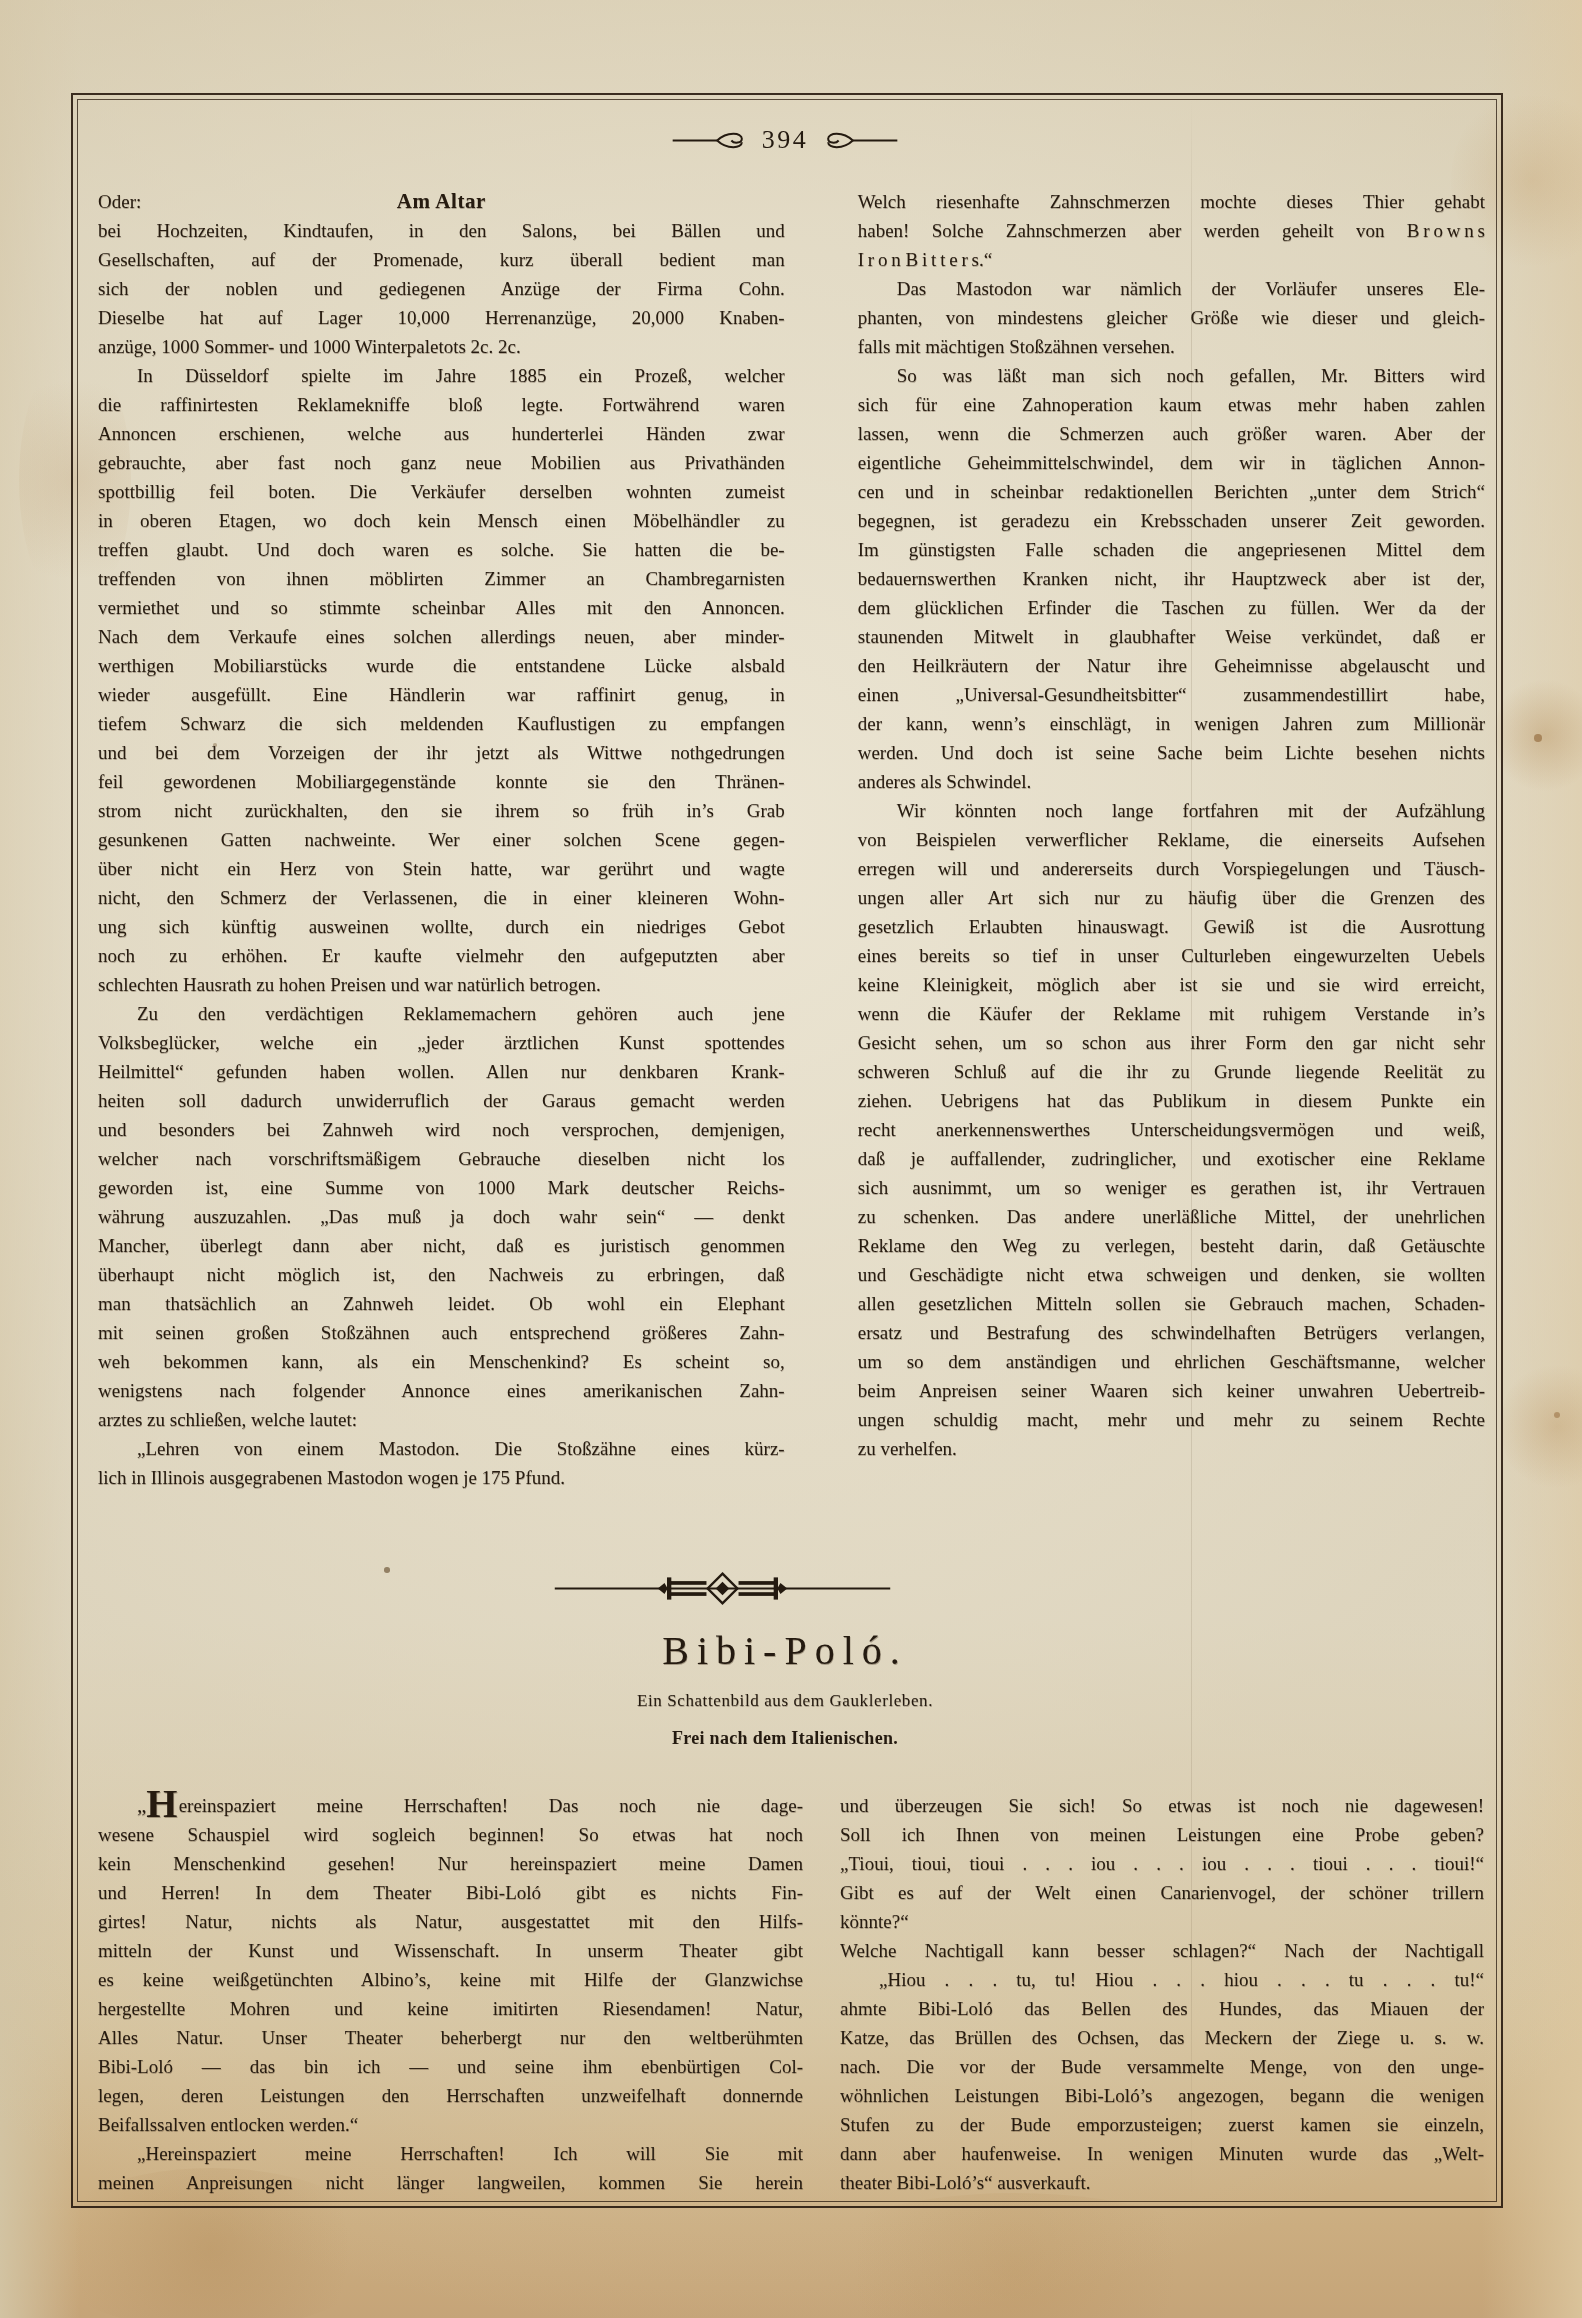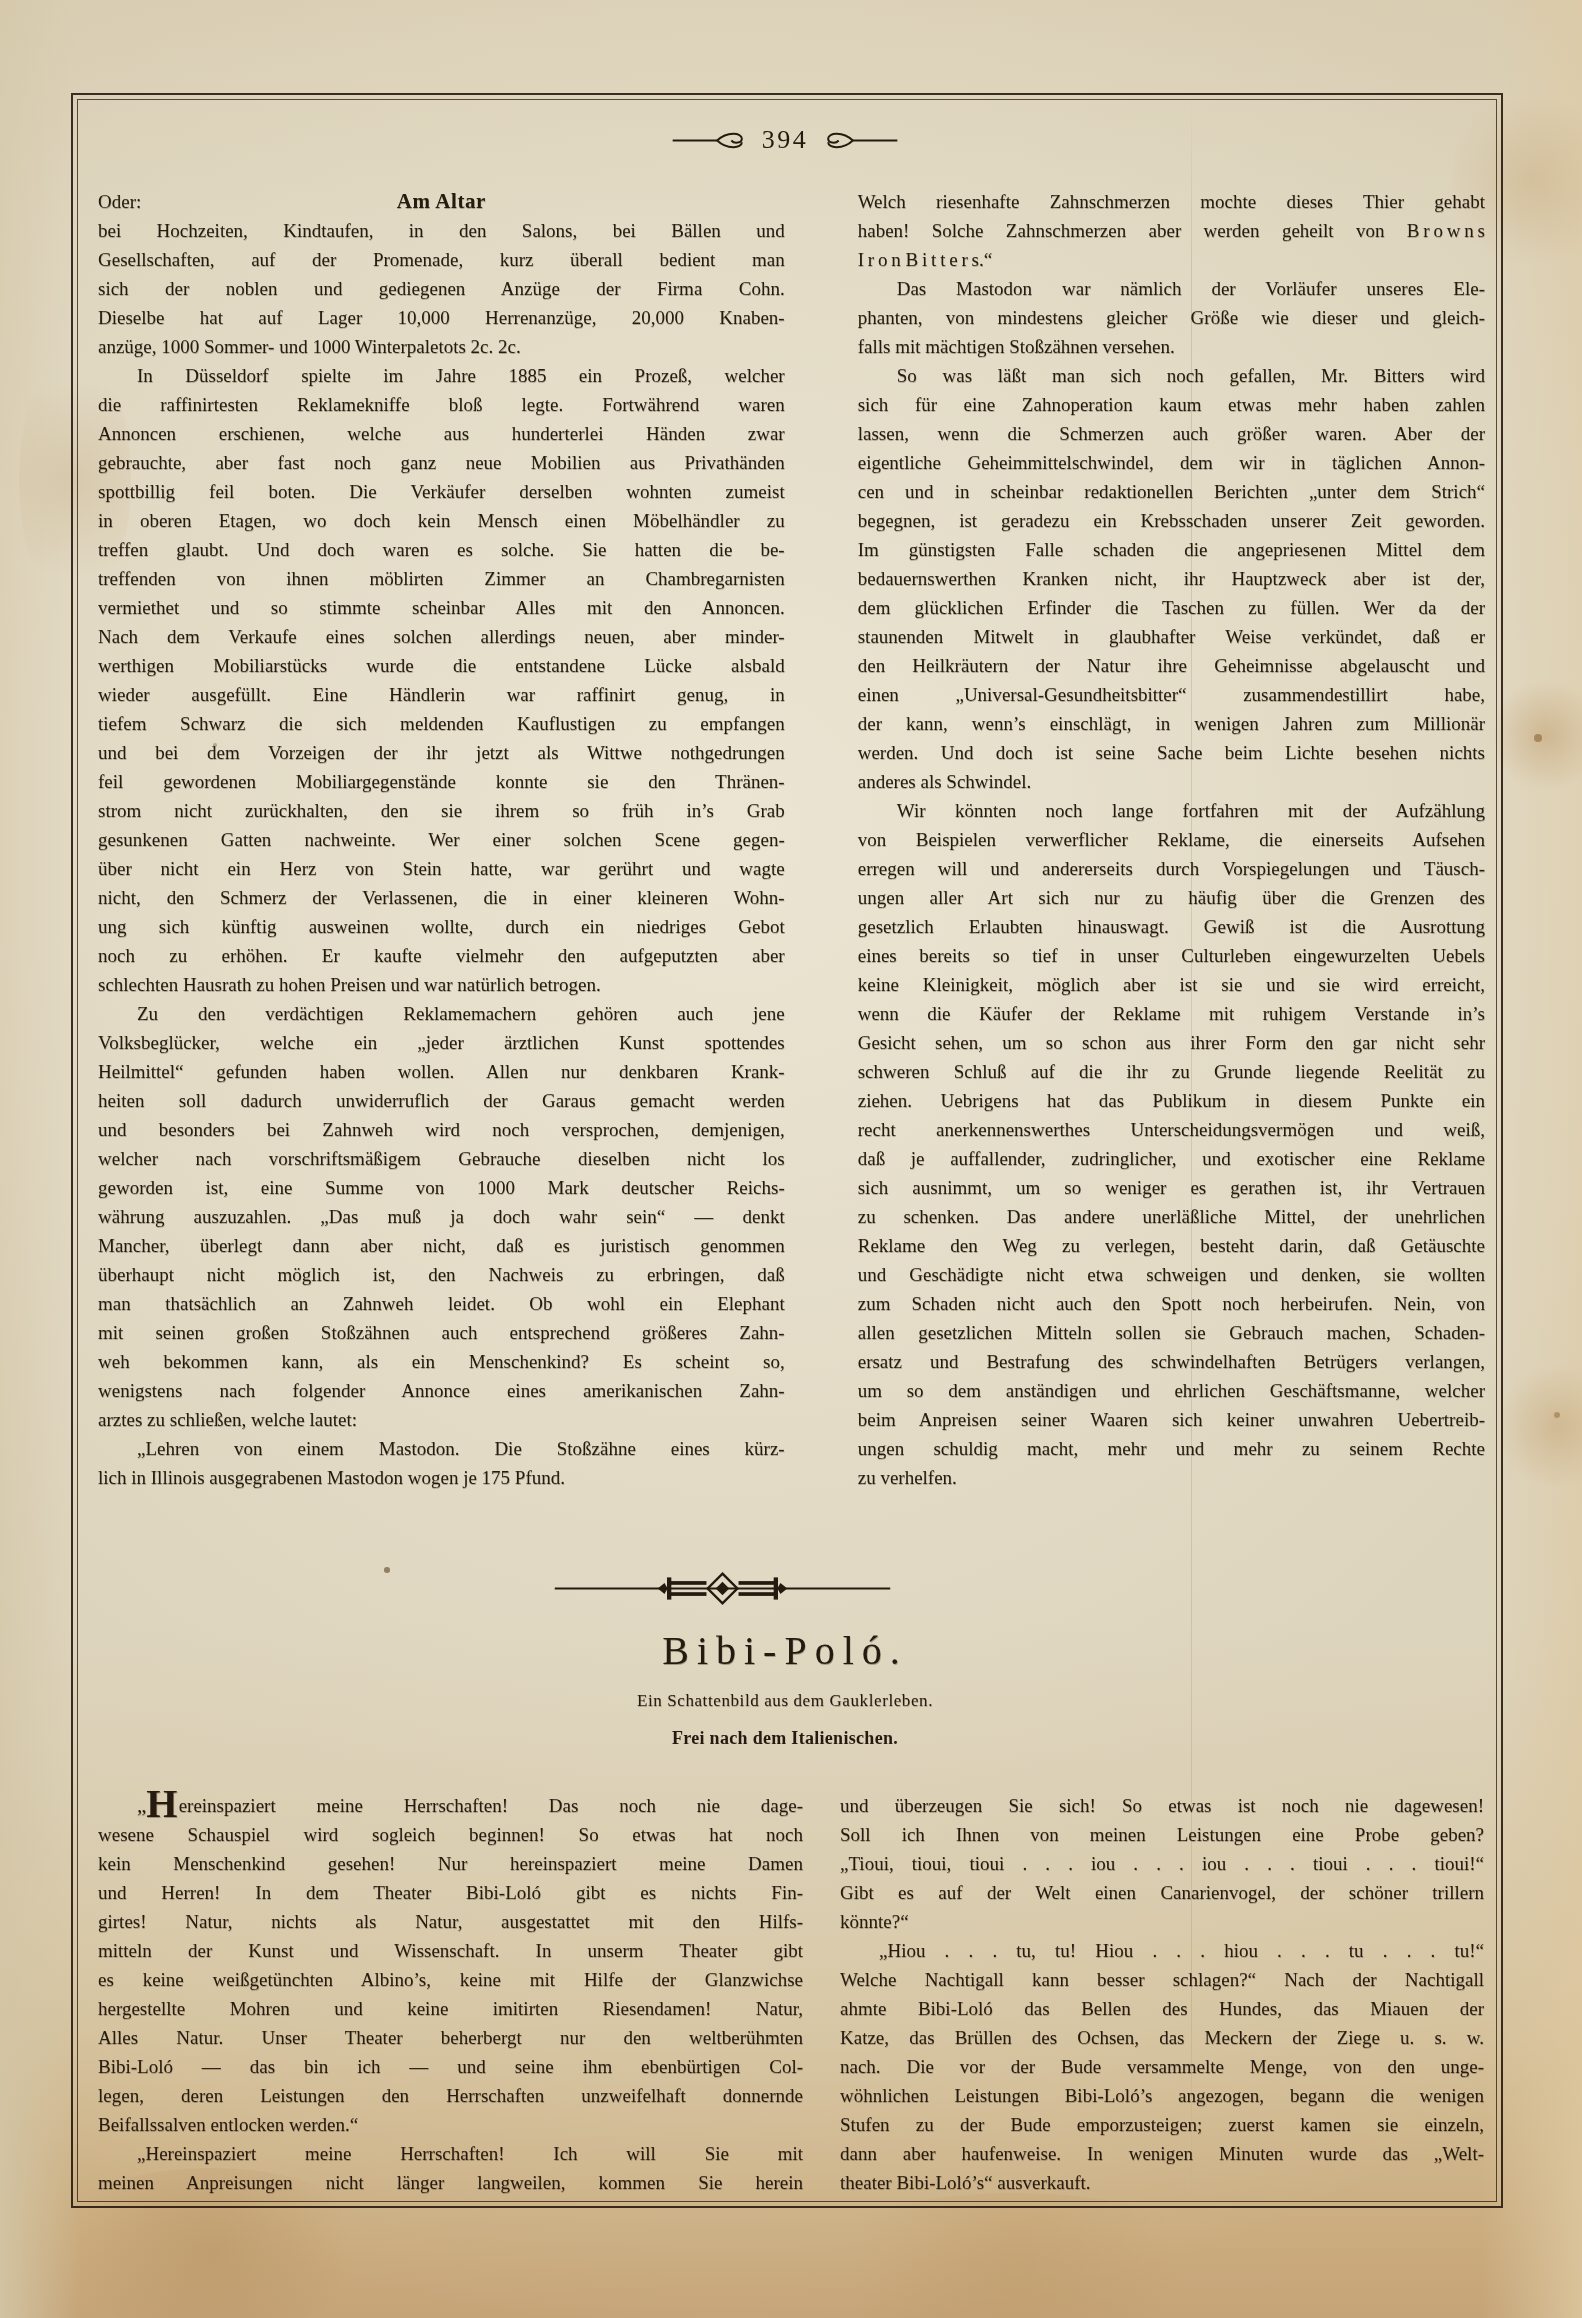--- a/index.html
+++ b/index.html
@@ -203,21 +203,20 @@
           <div class="line">wenn die Käufer der Reklame mit ruhigem Verstande in’s</div>
           <div class="line">Gesicht sehen, um so schon aus ihrer Form den gar nicht sehr</div>
           <div class="line">schweren Schluß auf die ihr zu Grunde liegende Reelität zu</div>
           <div class="line">ziehen. Uebrigens hat das Publikum in diesem Punkte ein</div>
           <div class="line">recht anerkennenswerthes Unterscheidungsvermögen und weiß,</div>
           <div class="line">daß je auffallender, zudringlicher, und exotischer eine Reklame</div>
           <div class="line">sich ausnimmt, um so weniger es gerathen ist, ihr Vertrauen</div>
           <div class="line">zu schenken. Das andere unerläßliche Mittel, der unehrlichen</div>
           <div class="line">Reklame den Weg zu verlegen, besteht darin, daß Getäuschte</div>
           <div class="line">und Geschädigte nicht etwa schweigen und denken, sie wollten</div>
-          <div class="line">zum Schaden nicht auch den Spott noch herbeirufen. Nein, von</div>
           <div class="line">allen gesetzlichen Mitteln sollen sie Gebrauch machen, Schaden-</div>
           <div class="line">ersatz und Bestrafung des schwindelhaften Betrügers verlangen,</div>
           <div class="line">um so dem anständigen und ehrlichen Geschäftsmanne, welcher</div>
           <div class="line">beim Anpreisen seiner Waaren sich keiner unwahren Uebertreib-</div>
           <div class="line">ungen schuldig macht, mehr und mehr zu seinem Rechte</div>
           <div class="line end">zu verhelfen.</div>
         </div>
     </div>
   </div>
 
@@ -264,22 +263,22 @@
           <div class="line">meinen Anpreisungen nicht länger langweilen, kommen Sie herein</div>
         </div>
     </div>
     <div class="col col-r">
       <div>
           <div class="line">und überzeugen Sie sich! So etwas ist noch nie dagewesen!</div>
           <div class="line">Soll ich Ihnen von meinen Leistungen eine Probe geben?</div>
           <div class="line">„Tioui, tioui, tioui . . . iou . . . iou . . . tioui . . . tioui!“</div>
           <div class="line">Gibt es auf der Welt einen Canarienvogel, der schöner trillern</div>
           <div class="line end">könnte?“</div>
+          <div class="line">Welche Nachtigall kann besser schlagen?“ Nach der Nachtigall</div>
           <div class="line ind">„Hiou . . . tu, tu! Hiou . . . hiou . . . tu . . . tu!“</div>
-          <div class="line">Welche Nachtigall kann besser schlagen?“ Nach der Nachtigall</div>
           <div class="line">ahmte Bibi-Loló das Bellen des Hundes, das Miauen der</div>
           <div class="line">Katze, das Brüllen des Ochsen, das Meckern der Ziege u. s. w.</div>
           <div class="line">nach. Die vor der Bude versammelte Menge, von den unge-</div>
           <div class="line">wöhnlichen Leistungen Bibi-Loló’s angezogen, begann die wenigen</div>
           <div class="line">Stufen zu der Bude emporzusteigen; zuerst kamen sie einzeln,</div>
           <div class="line">dann aber haufenweise. In wenigen Minuten wurde das „Welt-</div>
           <div class="line end">theater Bibi-Loló’s“ ausverkauft.</div>
         </div>
     </div>
   </div>

